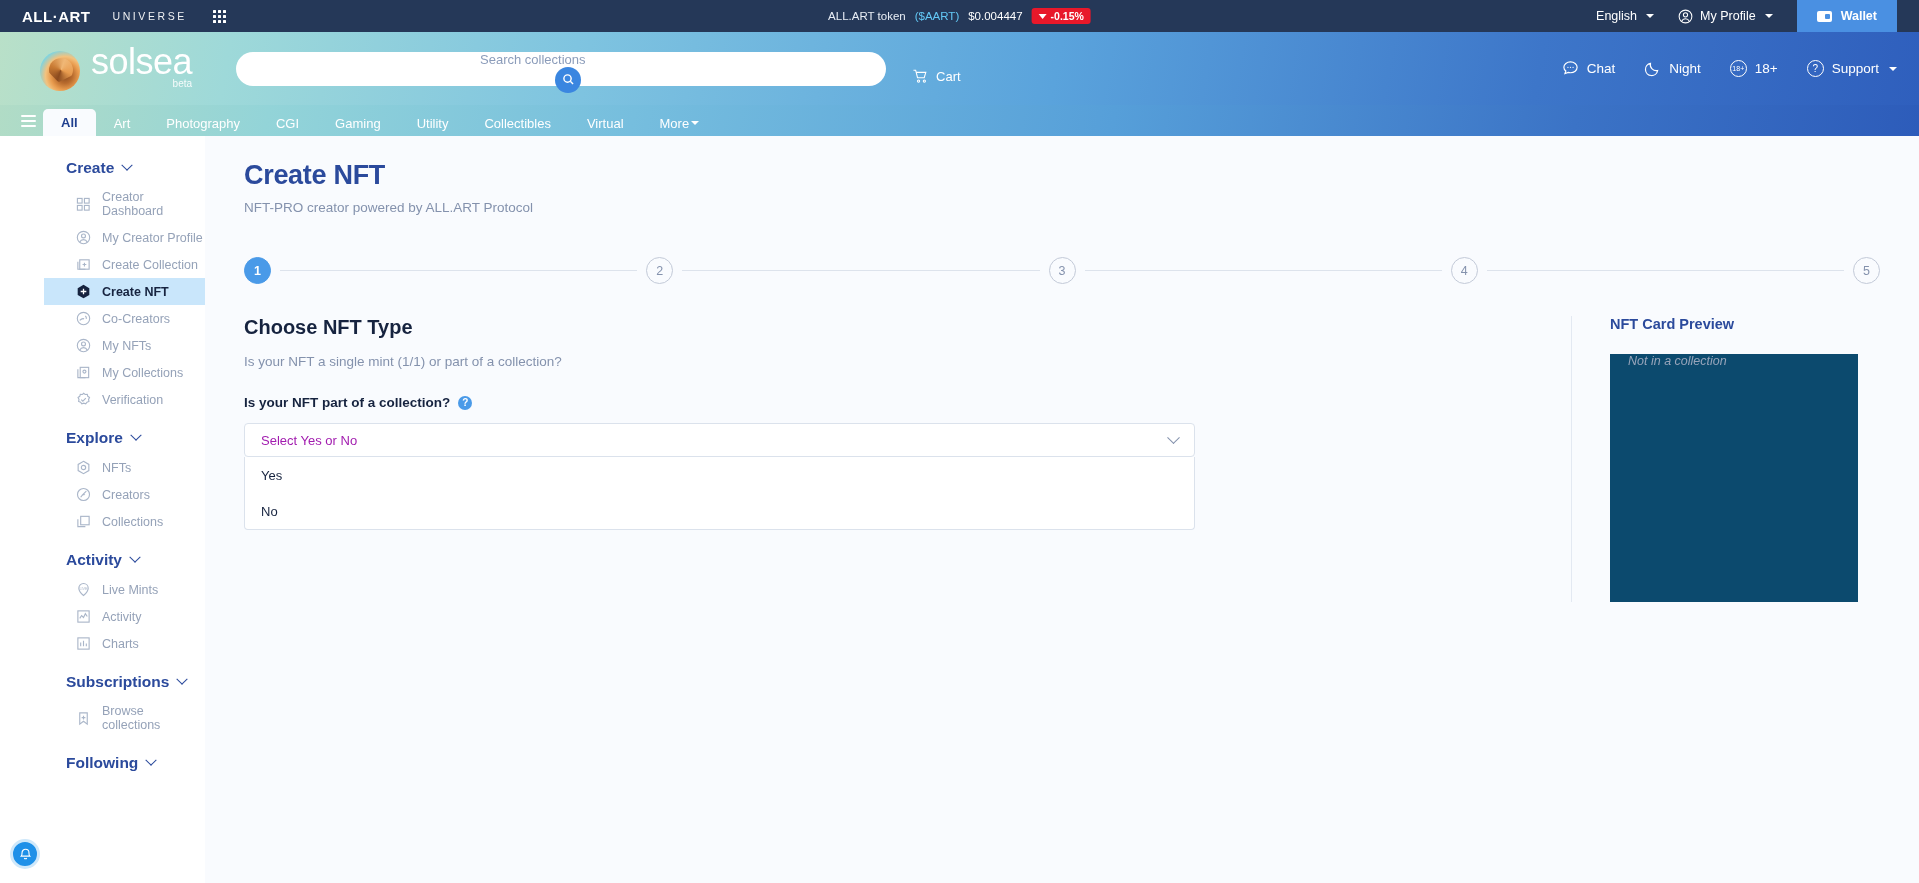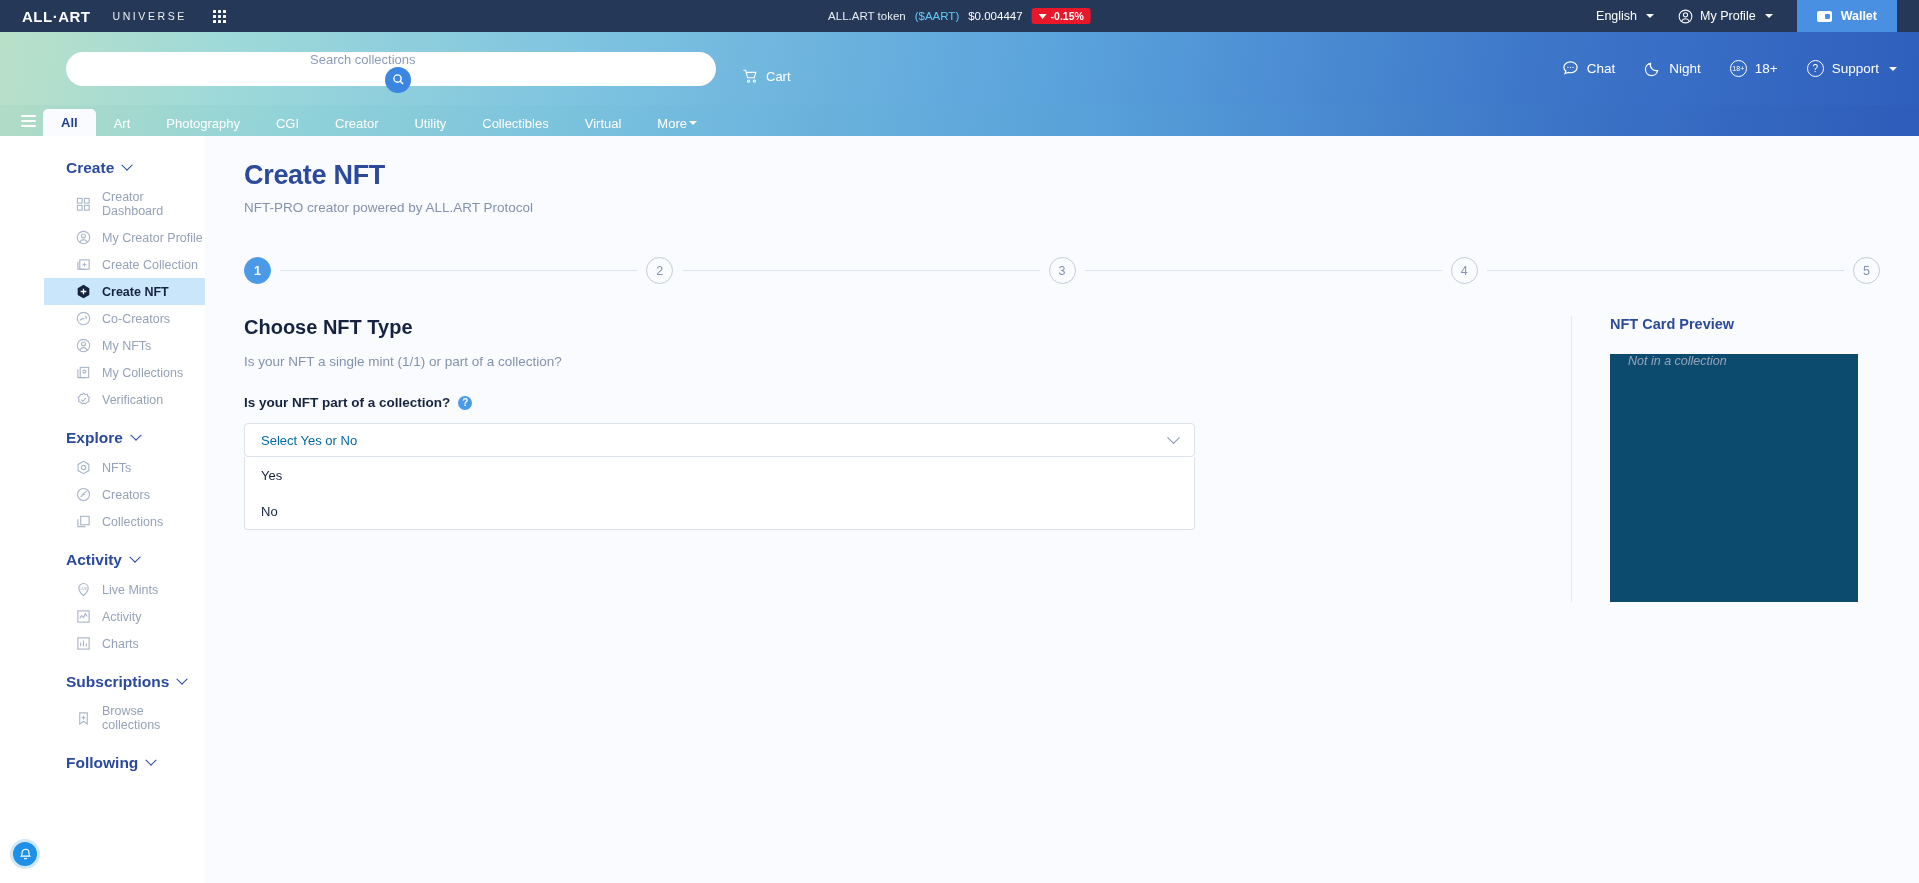--- a/index.html
+++ b/index.html
@@ -155,21 +155,21 @@
   .form-desc { font-size:13.5px; color:#8492ad; margin-top:15px; }
   .field-label { font-size:13.5px; font-weight:bold; color:#16233f; margin-top:26px; display:flex; align-items:center; gap:8px; }
   .help-ic { width:14px;height:14px;border-radius:50%;background:#4a9ae8;color:#fff;font-size:10px;font-weight:bold;
              display:flex;align-items:center;justify-content:center; cursor:pointer; }
 
   .select-wrap { margin-top:13px; width:951px; }
   .select-btn {
     height:34px; border:1px solid #dbe2ec; border-radius:4px; background:#fff;
     display:flex; align-items:center; padding:0 16px; cursor:pointer;
   }
-  .select-ph { flex:1; font-size:13px; color:#0369a1; }
+  .select-ph { flex:1; font-size:13px; color:#a21caf; }
   .chev-dn { width:9px;height:9px;border-right:1.5px solid #8492ad;border-bottom:1.5px solid #8492ad;transform:rotate(45deg) translate(-2px,-2px); }
   .select-menu { border:1px solid #dbe2ec; border-top:none; background:#fff; border-radius:0 0 4px 4px; }
   .select-opt { height:36px; display:flex; align-items:center; padding:0 16px; font-size:13px; color:#16233f; cursor:pointer; }
 
   .preview-col { width:348px; border-left:1px solid #e3e9f2; padding:0 0 0 38px; flex:none; }
   .preview-title { font-size:14.5px; font-weight:bold; color:#2b4a9c; }
   .preview-card {
     margin-top:22px; width:248px; height:248px; background:#0c4a6e;
     display:flex; align-items:flex-start; padding:0 0 12px 18px;
   }
@@ -218,20 +218,27 @@
       <span class="caret-d"></span>
     </span>
     <button class="wallet-btn">
       <span class="wallet-ic"></span>
       <span>Wallet</span>
     </button>
   </div>
 </div>
 
 <div class="header">
+  <a class="logo-wrap">
+    <span class="logo-swirl"></span>
+    <span class="logo-col">
+      <span class="logo-text">solsea</span>
+      <span class="logo-beta">beta</span>
+    </span>
+  </a>
 
   <div class="search-box">
     <input type="text" placeholder="Search collections" style="">
     <span class="search-go">
       <svg width="13" height="13" viewBox="0 0 20 20" fill="none" stroke="#fff" stroke-width="2.2">
         <circle cx="8.5" cy="8.5" r="5.6"></circle>
           <path d="M12.8 12.8L17 17"></path>
       </svg>
     </span>
   </div>
@@ -276,21 +283,21 @@
 <div class="navbar">
   <span class="burger">
       <i></i>
       <i></i>
       <i></i>
     </span>
   <span class="nav-tab active">All</span>
   <span class="nav-tab">Art</span>
   <span class="nav-tab">Photography</span>
   <span class="nav-tab">CGI</span>
-  <span class="nav-tab">Creator</span>
+  <span class="nav-tab">Gaming</span>
   <span class="nav-tab">Utility</span>
   <span class="nav-tab">Collectibles</span>
   <span class="nav-tab">Virtual</span>
   <span class="nav-tab">
     <span>More</span>
     <span class="caret-d"></span>
   </span>
 </div>
 
 <div class="layout">

